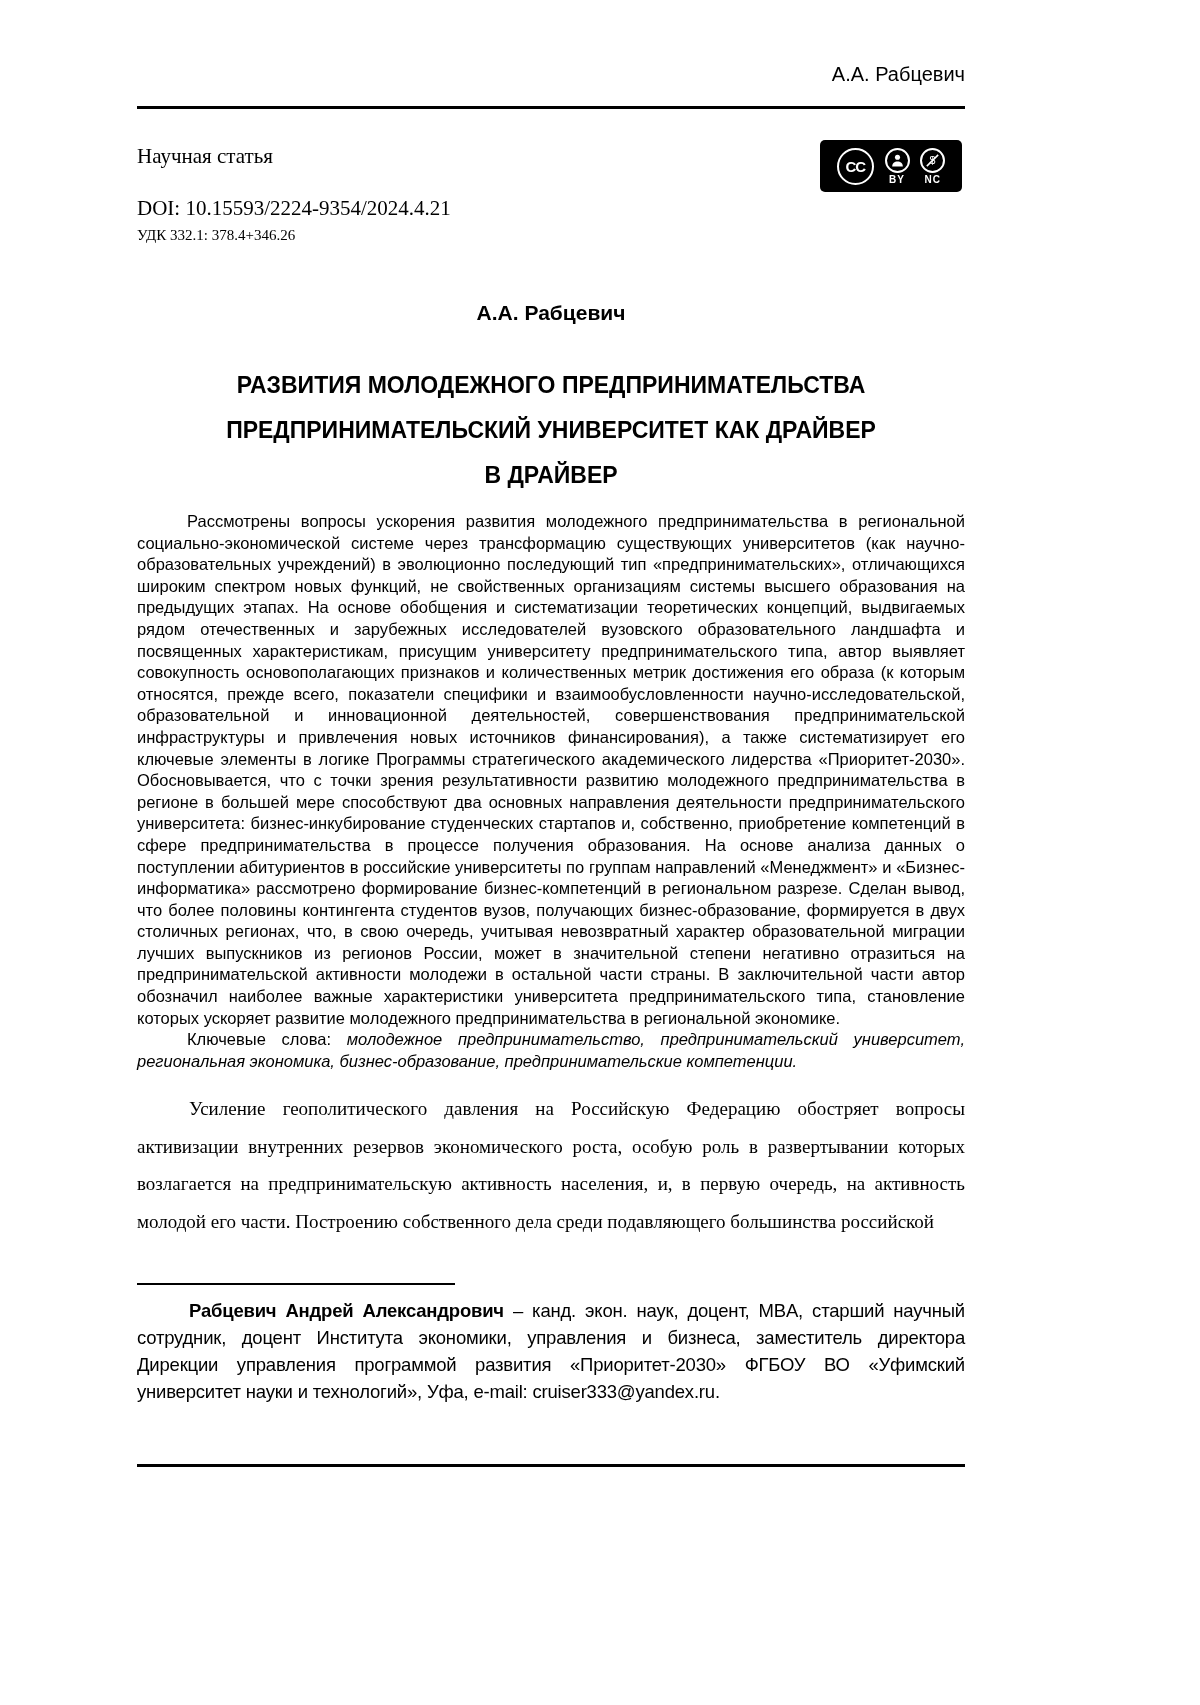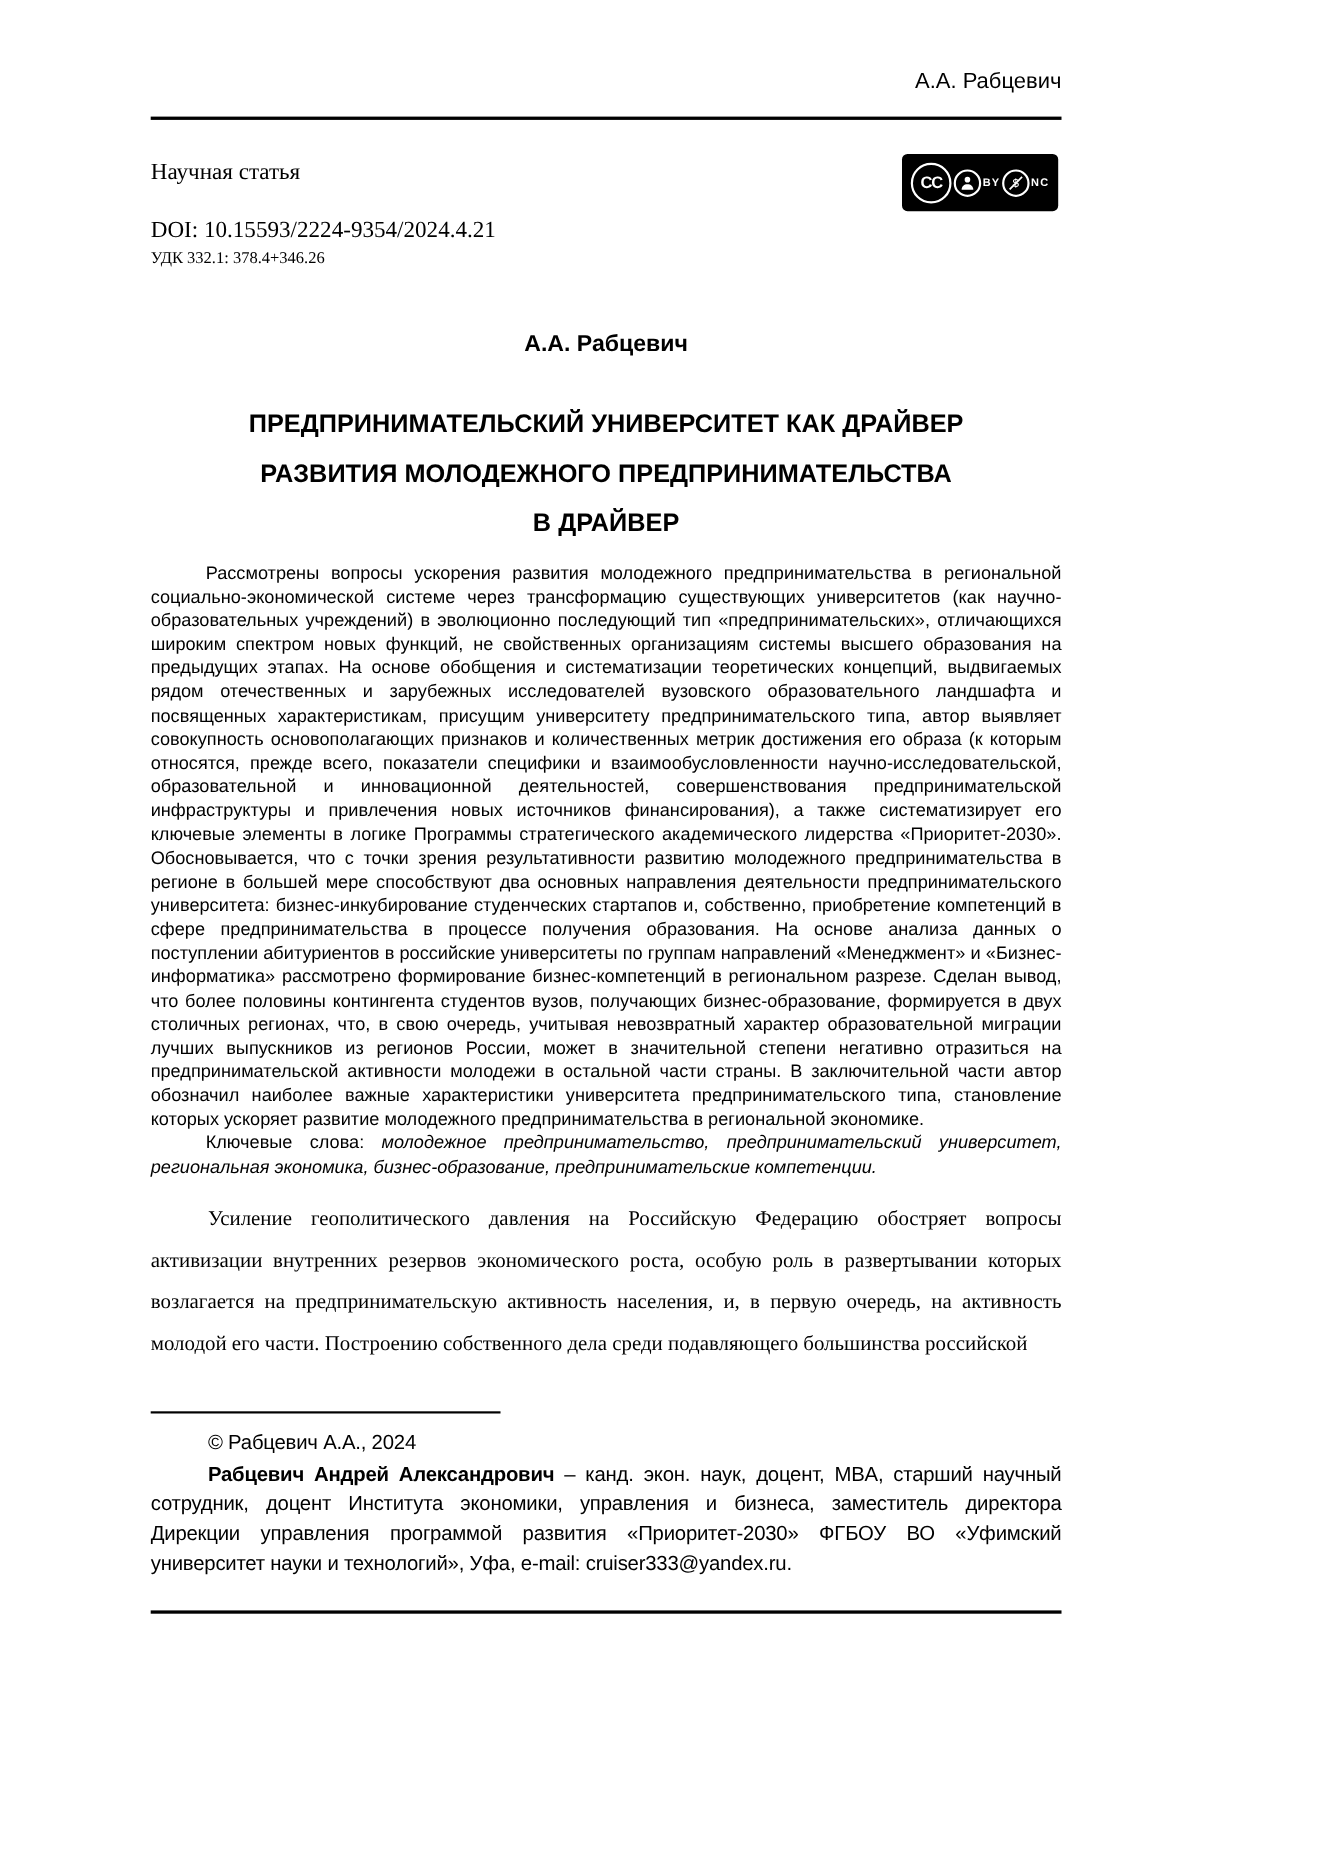--- a/index.html
+++ b/index.html
@@ -26,21 +26,21 @@
     background:#000; border-radius:5px;
     display:flex; align-items:center; justify-content:space-evenly;
     padding:3px 6px;
   }
   .cc-circle {
     border:2.5px solid #fff; border-radius:50%;
     display:flex; align-items:center; justify-content:center;
     color:#fff;
   }
   .cc-circle.big { width:37px; height:37px; font-family:Liberation Sans, sans-serif; font-weight:bold; font-size:15px; letter-spacing:-1px; }
-  .cc-col { display:flex; flex-direction:row; align-items:center; gap:1px;text-align:center; }
+  .cc-col { display:flex; flex-direction:column; align-items:center; gap:1px;text-align:center; }
   .cc-circle.small { width:25px; height:25px; }
   .cc-circle.small svg { width:17px; height:17px; display:block; }
   .cc-label {
     color:#fff; font-family:"Liberation Sans", sans-serif;
     font-size:10px; font-weight:bold; letter-spacing:1px; line-height:11px;
   }
 
   .doi { top:196px; left:137px; font-size:21px; font-family:"Liberation Serif", serif; }
   .udk { top:227px; left:137px; font-size:15px; font-family:"Liberation Serif", serif; }
 
@@ -117,34 +117,33 @@
       <span class="cc-label">NC</span>
     </div>
   </div>
 
   <div class="abs doi">DOI: 10.15593/2224-9354/2024.4.21</div>
   <div class="abs udk">УДК 332.1: 378.4+346.26</div>
 
   <div class="abs author">А.А. Рабцевич</div>
 
   <div class="abs title">
+    <div>РАЗВИТИЯ МОЛОДЕЖНОГО ПРЕДПРИНИМАТЕЛЬСТВА</div>
     <div>ПРЕДПРИНИМАТЕЛЬСКИЙ УНИВЕРСИТЕТ КАК ДРАЙВЕР</div>
-    <div>РАЗВИТИЯ МОЛОДЕЖНОГО ПРЕДПРИНИМАТЕЛЬСТВА</div>
     <div>В ДРАЙВЕР</div>
   </div>
 
   <div class="abs abstract-block">
     <p class="abstract-text">Рассмотрены вопросы ускорения развития молодежного предпринимательства в региональной социально-экономической системе через трансформацию существующих университетов (как научно-образовательных учреждений) в эволюционно последующий тип «предпринимательских», отличающихся широким спектром новых функций, не свойственных организациям системы высшего образования на предыдущих этапах. На основе обобщения и систематизации теоретических концепций, выдвигаемых рядом отечественных и зарубежных исследователей вузовского образовательного ландшафта и посвященных характеристикам, присущим университету предпринимательского типа, автор выявляет совокупность основополагающих признаков и количественных метрик достижения его образа (к которым относятся, прежде всего, показатели специфики и взаимообусловленности научно-исследовательской, образовательной и инновационной деятельностей, совершенствования предпринимательской инфраструктуры и привлечения новых источников финансирования), а также систематизирует его ключевые элементы в логике Программы стратегического академического лидерства «Приоритет-2030». Обосновывается, что с точки зрения результативности развитию молодежного предпринимательства в регионе в большей мере способствуют два основных направления деятельности предпринимательского университета: бизнес-инкубирование студенческих стартапов и, собственно, приобретение компетенций в сфере предпринимательства в процессе получения образования. На основе анализа данных о поступлении абитуриентов в российские университеты по группам направлений «Менеджмент» и «Бизнес-информатика» рассмотрено формирование бизнес-компетенций в региональном разрезе. Сделан вывод, что более половины контингента студентов вузов, получающих бизнес-образование, формируется в двух столичных регионах, что, в свою очередь, учитывая невозвратный характер образовательной миграции лучших выпускников из регионов России, может в значительной степени негативно отразиться на предпринимательской активности молодежи в остальной части страны. В заключительной части автор обозначил наиболее важные характеристики университета предпринимательского типа, становление которых ускоряет развитие молодежного предпринимательства в региональной экономике.</p>
     <p class="keywords"><span>Ключевые слова: </span><span class="kw-italic">молодежное предпринимательство, предпринимательский университет, региональная экономика, бизнес-образование, предпринимательские компетенции.</span></p>
   </div>
 
   <p class="abs body-text">Усиление геополитического давления на Российскую Федерацию обостряет вопросы активизации внутренних резервов экономического роста, особую роль в развертывании которых возлагается на предпринимательскую активность населения, и, в первую очередь, на активность молодой его части. Построению собственного дела среди подавляющего большинства российской</p>
 
   <div class="abs rule footnote-rule"></div>
 
   <div class="abs footnote">
-    <p class="copyright">© Рабцевич А.А., 2024</p>
     <p class="bio"><span class="bio-name">Рабцевич Андрей Александрович</span><span> – канд. экон. наук, доцент, MBA, старший научный сотрудник, доцент Института экономики, управления и бизнеса, заместитель директора Дирекции управления программой развития «Приоритет-2030» ФГБОУ ВО «Уфимский университет науки и технологий», Уфа, e-mail: cruiser333@yandex.ru.</span></p>
   </div>
 
   <div class="abs rule bottom-rule"></div>
 
 </div>
 
 </body></html>

